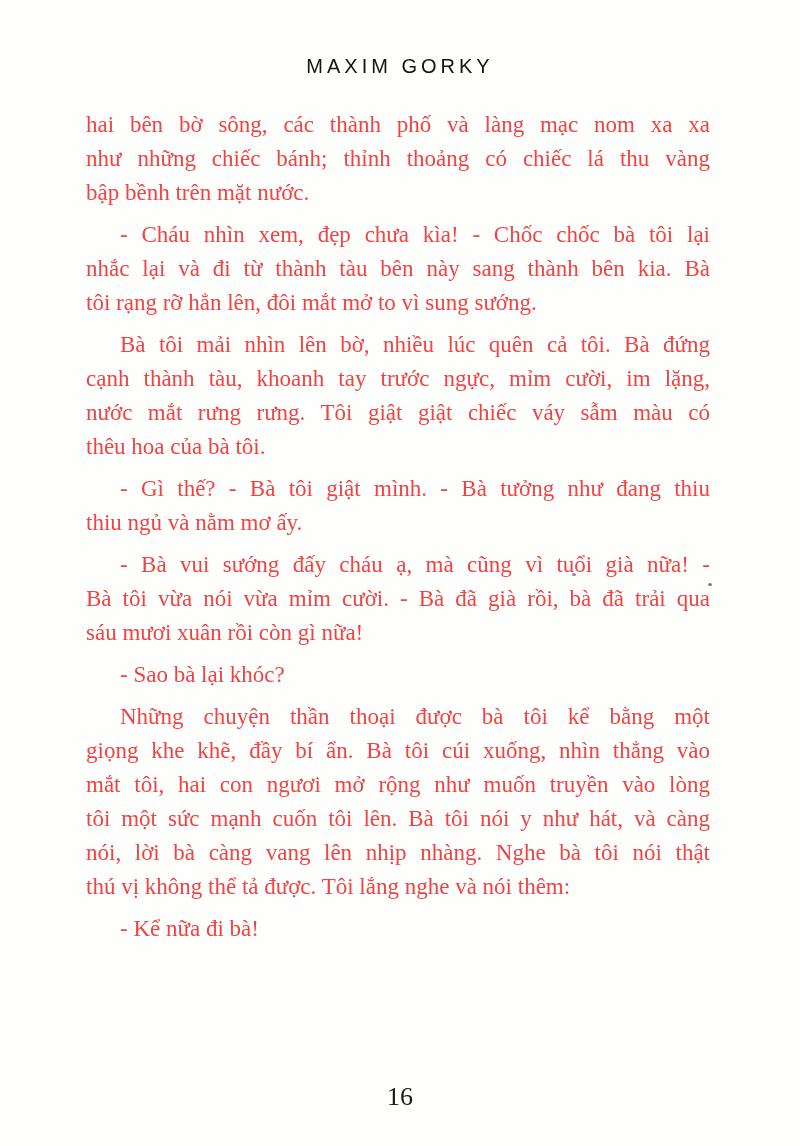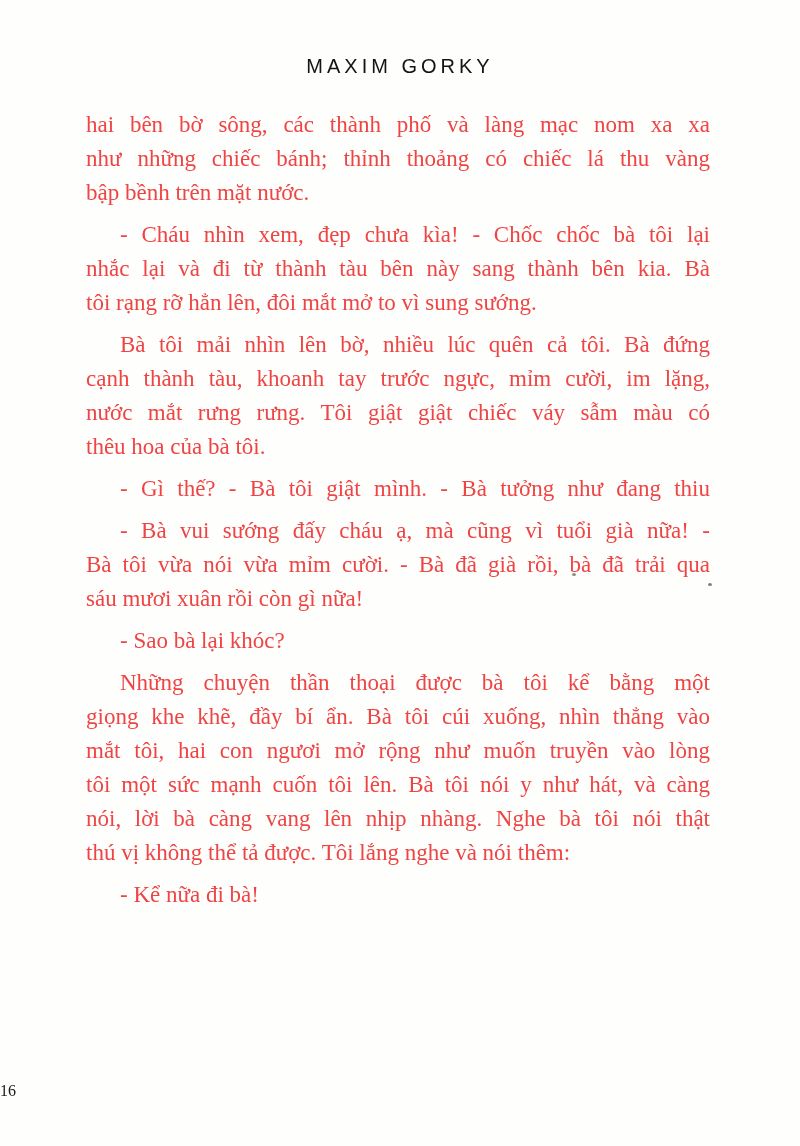--- a/index.html
+++ b/index.html
@@ -44,21 +44,22 @@
     text-align-last: justify;
   }
   .line.last {
     text-align: left;
     text-align-last: left;
   }
   .line.indent { padding-left: 34px; }
   .page-number {
     position: absolute;
     top: 1082px; left: 0; width: 800px;
-    font-size: 16px;
+    text-align: center;
+    font-size: 26px;
     color: #1a1a1a;
   }
   .speck {
     position: absolute;
     border-radius: 50%;
   }
   .speck.s1 { left: 572px; top: 573px; width: 4px; height: 3px; background: #8d8d8d; }
   .speck.s2 { left: 708px; top: 583px; width: 4px; height: 3px; background: #7f7f7f; }
 </style>
 </head>
@@ -79,20 +80,21 @@
         <div class="line last">tôi rạng rỡ hẳn lên, đôi mắt mở to vì sung sướng.</div>
       </div>
       <div class="paragraph">
         <div class="line j indent">Bà tôi mải nhìn lên bờ, nhiều lúc quên cả tôi. Bà đứng</div>
         <div class="line j">cạnh thành tàu, khoanh tay trước ngực, mỉm cười, im lặng,</div>
         <div class="line j">nước mắt rưng rưng. Tôi giật giật chiếc váy sẫm màu có</div>
         <div class="line last">thêu hoa của bà tôi.</div>
       </div>
       <div class="paragraph">
         <div class="line j indent">- Gì thế? - Bà tôi giật mình. - Bà tưởng như đang thiu</div>
+        <div class="line last">thiu ngủ và nằm mơ ấy.</div>
       </div>
       <div class="paragraph">
         <div class="line j indent">- Bà vui sướng đấy cháu ạ, mà cũng vì tuổi già nữa! -</div>
         <div class="line j">Bà tôi vừa nói vừa mỉm cười. - Bà đã già rồi, bà đã trải qua</div>
         <div class="line last">sáu mươi xuân rồi còn gì nữa!</div>
       </div>
       <div class="paragraph">
         <div class="line last indent">- Sao bà lại khóc?</div>
       </div>
       <div class="paragraph">

